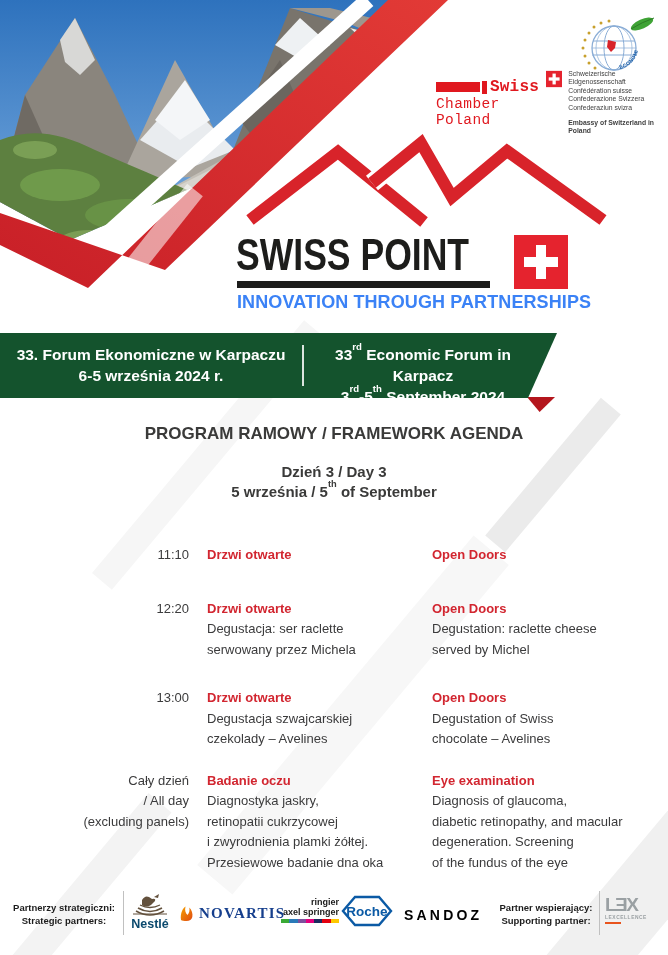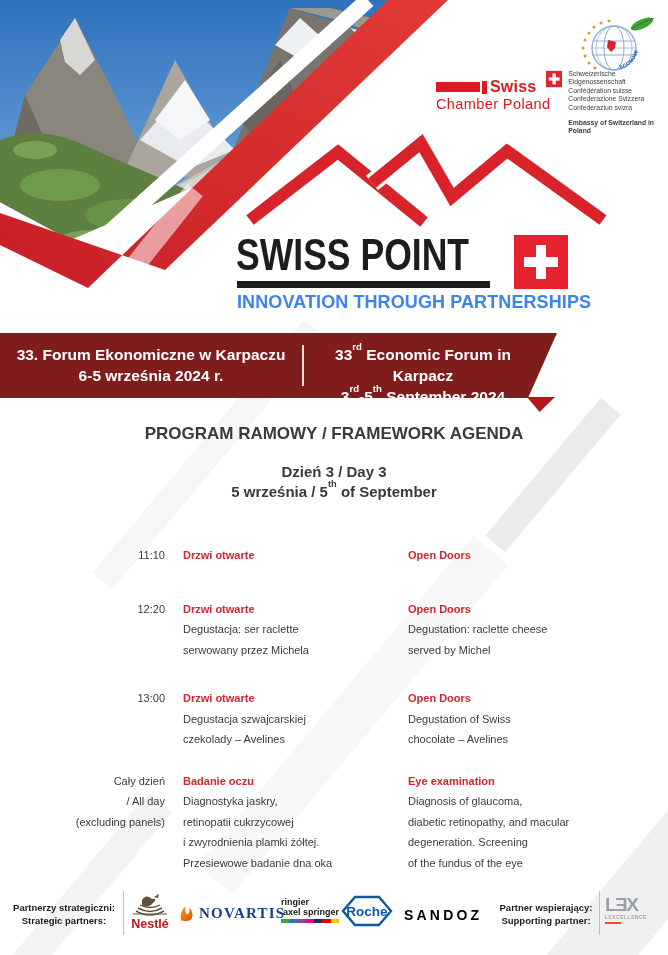--- a/index.html
+++ b/index.html
@@ -17,21 +17,21 @@
 
   
   .hero{left:0;top:0;width:460px;height:260px;z-index:1;
         clip-path:polygon(0 0,455px 0,303px 122px,238px 168px,70px 240px,0 202px);}
   .hero svg{display:block;width:100%;height:100%;}
 
   .deco{left:0;top:0;width:668px;height:340px;z-index:2;pointer-events:none;}
 
   
   .ef-logo{left:574px;top:15px;width:92px;height:62px;z-index:3;}
-  .scp-logo{left:436px;top:80px;width:116px;z-index:3;color:#e0181f;}
+  .scp-logo{left:436px;top:80px;width:116px;z-index:3;color:#e0181f;font-family:Liberation Mono, monospace;}
   .scp-line1{display:flex;align-items:center;height:14px;}
   .scp-bar{width:44px;height:10px;background:#e0181f;}
   .scp-gap{width:2px;height:10px;background:#fff;}
   .scp-tick{width:5px;height:13px;background:#e0181f;}
   .scp-swiss{font-size:16px;font-weight:700;margin-left:3px;letter-spacing:0.2px;}
   .scp-line2{font-size:14.5px;letter-spacing:0.4px;margin-top:2px;}
   .conf-logo{left:546px;top:70px;width:122px;display:flex;gap:6px;z-index:3;}
   .conf-texts div{font-size:6.8px;line-height:8.4px;color:#3f3f3f;}
   .conf-embassy{font-size:6.8px;font-weight:700;color:#121212;margin-top:7px;}
 
@@ -39,58 +39,58 @@
   .sp-title{left:236px;top:230px;width:330px;font-size:45px;line-height:1.1;font-weight:700;
             color:#1d1d1b;transform:scaleX(0.79);transform-origin:0 0;white-space:nowrap;z-index:3;}
   .sp-underline{left:237px;top:281px;width:253px;height:7px;background:#1d1d1b;z-index:3;}
   .sp-subtitle{left:237px;top:292px;width:253px;font-size:18px;font-weight:700;color:#3b82f6;
                letter-spacing:0.1px;white-space:nowrap;z-index:3;}
   .sp-flag{left:514px;top:235px;width:54px;height:54px;background:#e5232e;z-index:3;}
   .sp-flag .cv{position:absolute;left:22px;top:10px;width:10px;height:34px;background:#fff;}
   .sp-flag .ch{position:absolute;left:10px;top:22px;width:34px;height:10px;background:#fff;}
 
   
-  .banner{left:0;top:333px;width:560px;height:65px;background:#7f1d1d;z-index:3;
+  .banner{left:0;top:333px;width:560px;height:65px;background:#14532d;z-index:3;
           clip-path:polygon(0 0,557px 0,528px 65px,0 65px);}
   .banner-fold{left:527px;top:397px;width:28px;height:15px;background:#b4161d;z-index:2;
                clip-path:polygon(0 0,100% 0,45% 100%);}
   .banner-col{position:absolute;top:11px;text-align:center;color:#fff;font-weight:700;
               font-size:15.5px;line-height:21px;}
   .banner-pl{left:6px;width:290px;}
   .banner-en{left:306px;width:234px;}
   .banner-divider{position:absolute;left:302px;top:12px;width:1.5px;height:41px;background:rgba(255,255,255,0.85);}
   sup{font-size:62%;line-height:0;position:relative;top:-0.45em;}
 
   
   .prog-title{left:0;top:424px;width:668px;text-align:center;font-size:17px;font-weight:700;
               color:#3a3a39;z-index:3;}
   .day-block{left:0;top:462px;width:668px;text-align:center;font-size:15px;font-weight:700;
              color:#3a3a39;line-height:20px;z-index:3;}
   .agenda{left:0;top:545px;width:668px;z-index:3;}
-  .row{display:grid;grid-template-columns:165px 225px auto;font-size:11px;line-height:20.5px;}
+  .row{display:grid;grid-template-columns:165px 225px auto;font-size:13px;line-height:20.5px;padding-left:24px;}
   .m1{margin-bottom:33px;} .m2{margin-bottom:28px;} .m3{margin-bottom:21px;}
   .t{text-align:right;white-space:pre-line;}
   .pl,.en{padding-left:18px;}
   .h{color:#d22630;font-weight:700;}
   .b{white-space:pre-line;}
 
   
   .footer{left:0;top:889px;width:668px;height:66px;z-index:3;}
   .f-label{position:absolute;font-size:9.5px;font-weight:700;color:#1c1c1c;line-height:13px;text-align:center;}
   .f-l1{left:10px;top:12px;width:108px;}
   .f-l2{left:498px;top:12px;width:96px;}
   .f-div{position:absolute;top:2px;height:44px;width:1px;background:#c0c0c0;}
   .fd1{left:123px;} .fd2{left:599px;}
   .nestle{position:absolute;left:126px;top:1px;width:48px;text-align:center;}
-  .nestle-word{font-size:12.5px;font-weight:700;color:#b91c1c;margin-top:-3px;}
+  .nestle-word{font-size:12.5px;font-weight:700;color:#0c4a6e;margin-top:-3px;}
   .novartis{position:absolute;left:177px;top:16px;display:flex;align-items:flex-end;gap:5px;}
   .novartis-word{font-family:"Liberation Serif",serif;font-size:15px;font-weight:700;
                  color:#163f8d;letter-spacing:1.2px;}
   .ras{position:absolute;left:281px;top:8px;width:58px;font-size:9px;font-weight:700;color:#1a1a1a;}
-  .ras-1{line-height:10px;}
+  .ras-1{text-align:right;line-height:10px;}
   .ras-2{text-align:right;line-height:10px;}
   .ras-bar{display:flex;height:4.5px;margin-top:1.5px;}
   .ras-bar span{flex:1;}
   .roche{position:absolute;left:340px;top:5px;}
   .sandoz{position:absolute;left:404px;top:18px;font-size:14px;font-weight:700;color:#000000;
           letter-spacing:3.2px;}
   .lex{position:absolute;left:605px;top:6px;width:56px;}
   .lex-mark{font-size:19px;font-weight:700;color:#9aa0a3;letter-spacing:-1.5px;line-height:19px;}
   .lex-name{font-size:4.9px;font-weight:700;color:#9aa0a3;letter-spacing:0.55px;margin-top:1px;}
   .lex-bar{width:16px;height:2px;background:#e8541d;margin-top:2px;}

